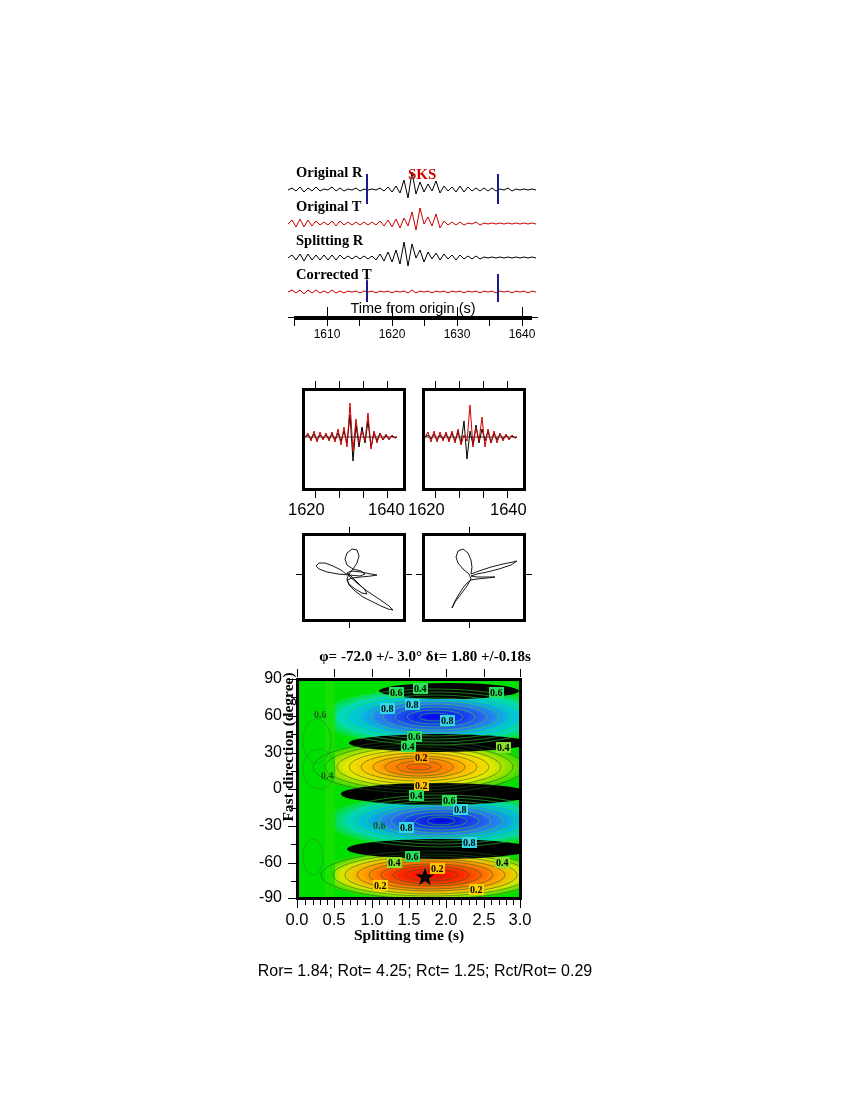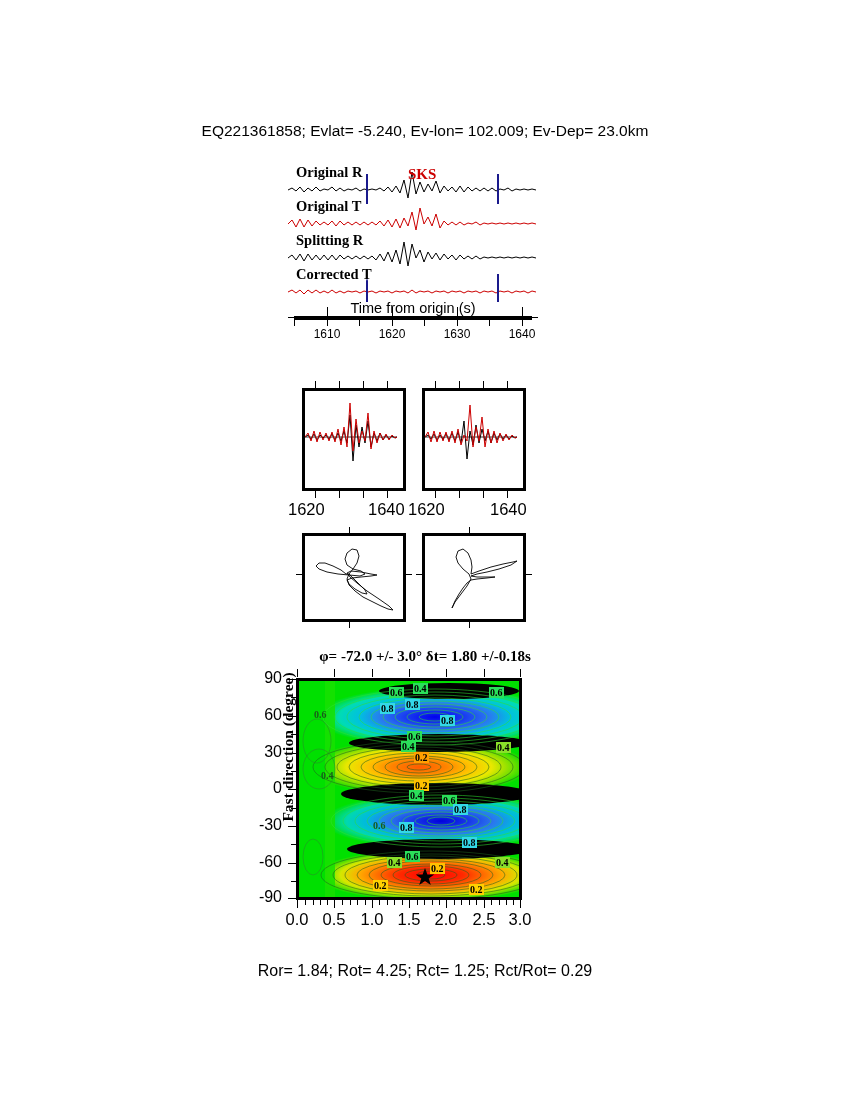--- a/index.html
+++ b/index.html
@@ -62,21 +62,20 @@
               transform:rotate(-90deg);transform-origin:center center;
               font-family:"Liberation Serif",serif;font-weight:bold;font-size:15.5px;}
   #xAxisTitle{position:absolute;left:-62px;top:248px;width:350px;text-align:center;
               font-family:"Liberation Serif",serif;font-weight:bold;font-size:15.5px;}
   #footer{left:0;top:962px;width:850px;text-align:center;font-size:16px;}
 </style>
 </head>
 <body>
 
 <div class="abs ctr" id="header">
-  <div class="l2">EQ221361858; Evlat=  -5.240, Ev-lon= 102.009; Ev-Dep= 23.0km</div>
 </div>
 
 <div class="abs" id="tracePanel">
 
   <div class="traceRow" style="top:0px;">
     <span class="traceLbl">Original R</span>
     <svg class="traceSvg" width="248" height="34" viewBox="0 0 248 34">
       <path fill="none" stroke="#000" stroke-width="1" d="M0,22 L4,20 L8,23 L12,19 L16,24 L20,20 L24,23 L28,19 L32,23 L36,21 L40,22 L44,19 L48,23 L52,20 L56,23 L60,21 L64,22 L68,20 L72,23 L76,21 L80,22 L84,21 L88,22 L92,20 L96,23 L100,19 L104,24 L108,18 L112,25 L116,12 L120,30 L124,4 L128,26 L132,14 L136,24 L140,16 L144,23 L148,13 L152,25 L156,18 L160,23 L164,19 L168,24 L172,18 L176,24 L180,19 L184,23 L188,20 L192,23 L196,20 L200,23 L204,20 L208,23 L212,21 L216,22 L220,20 L224,23 L228,21 L232,22 L236,21 L240,22 L244,21 L248,22"></path>
     </svg>
     <div class="vmark" style="left:78px;top:6px;height:30px;"></div>
@@ -389,15 +388,16 @@
 
   <div class="xlbl" style="left:-21px;top:232px;">0.0</div>
   <div class="xlbl" style="left:16px;top:232px;">0.5</div>
   <div class="xlbl" style="left:54px;top:232px;">1.0</div>
   <div class="xlbl" style="left:91px;top:232px;">1.5</div>
   <div class="xlbl" style="left:128px;top:232px;">2.0</div>
   <div class="xlbl" style="left:166px;top:232px;">2.5</div>
   <div class="xlbl" style="left:202px;top:232px;">3.0</div>
 
   <div id="yAxisTitle">Fast direction (degree)</div>
+  <div id="xAxisTitle">Splitting time (s)</div>
 </div>
 
 <div class="abs" id="footer">Ror= 1.84; Rot= 4.25; Rct= 1.25; Rct/Rot= 0.29</div>
 
 </body></html>

